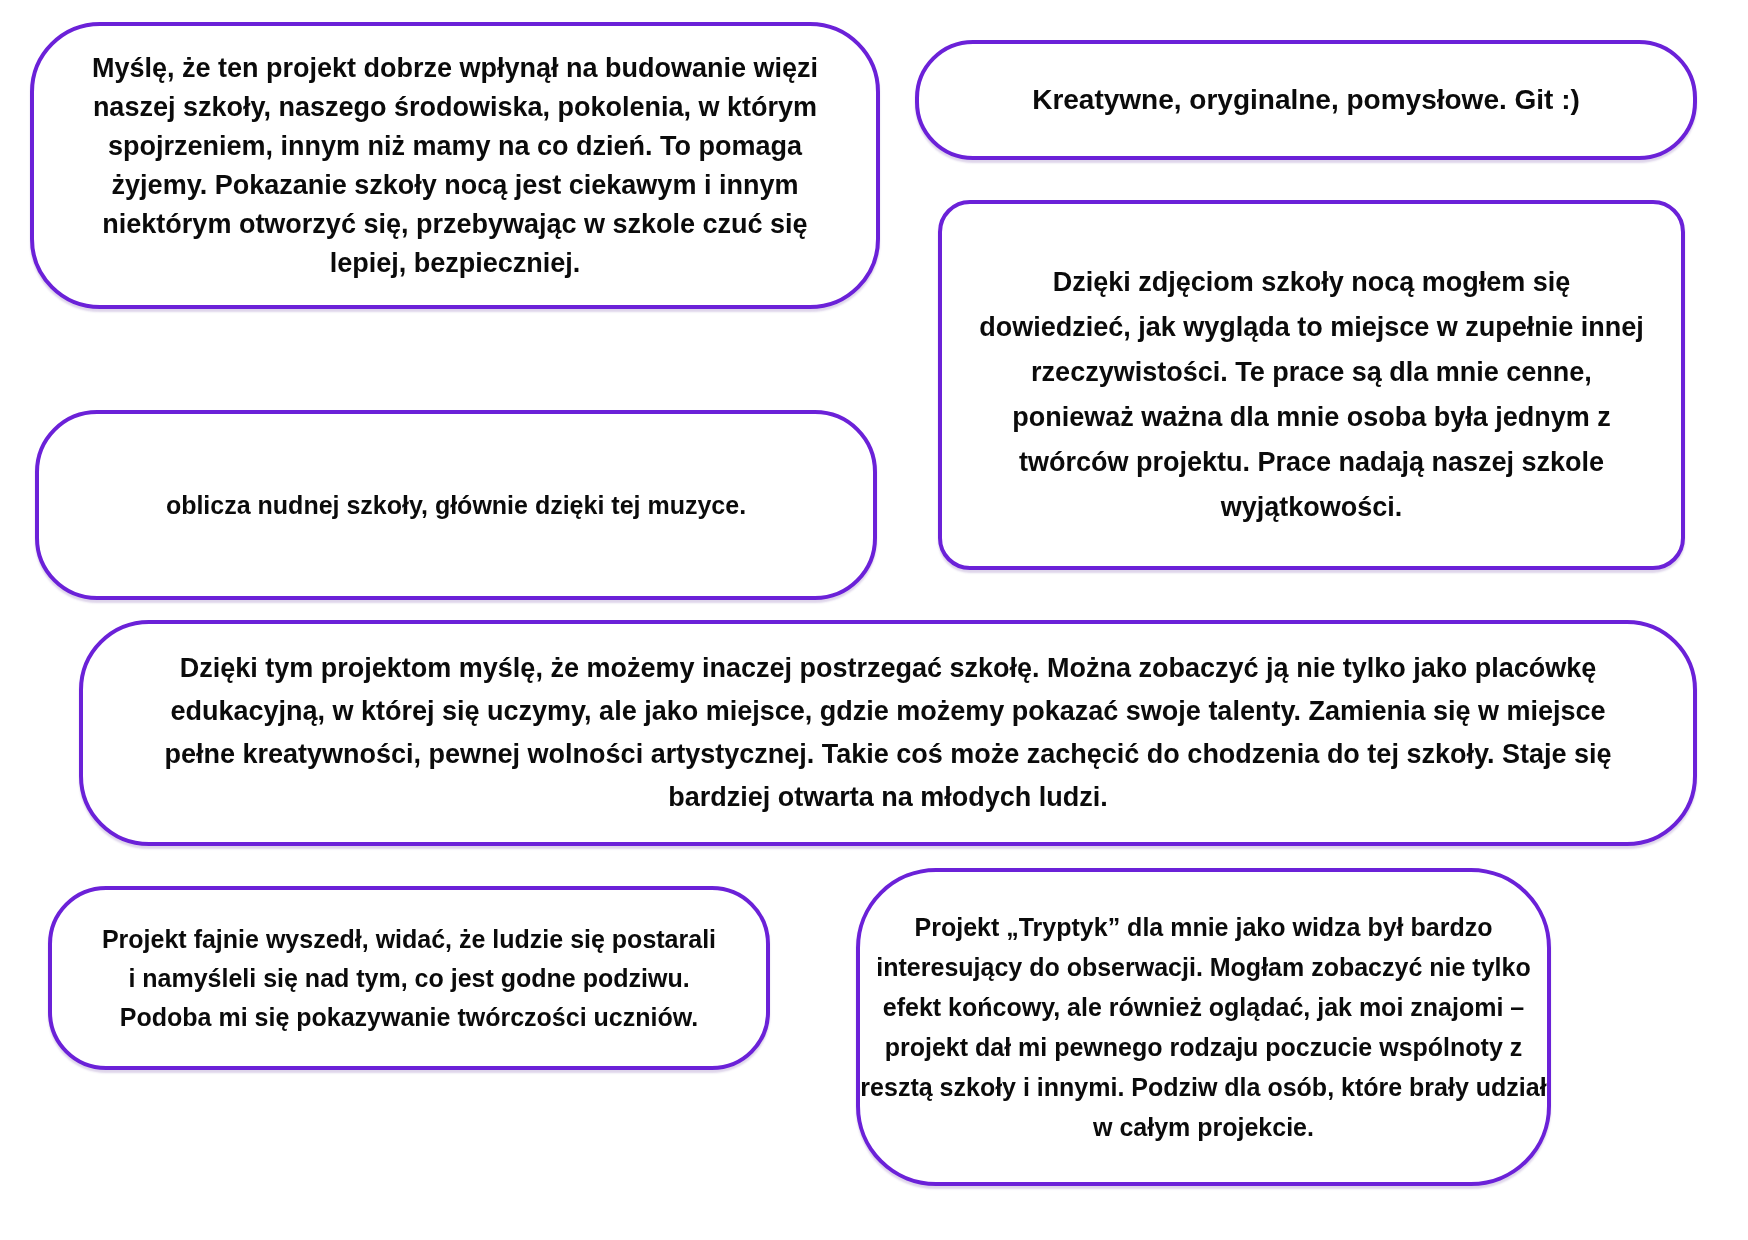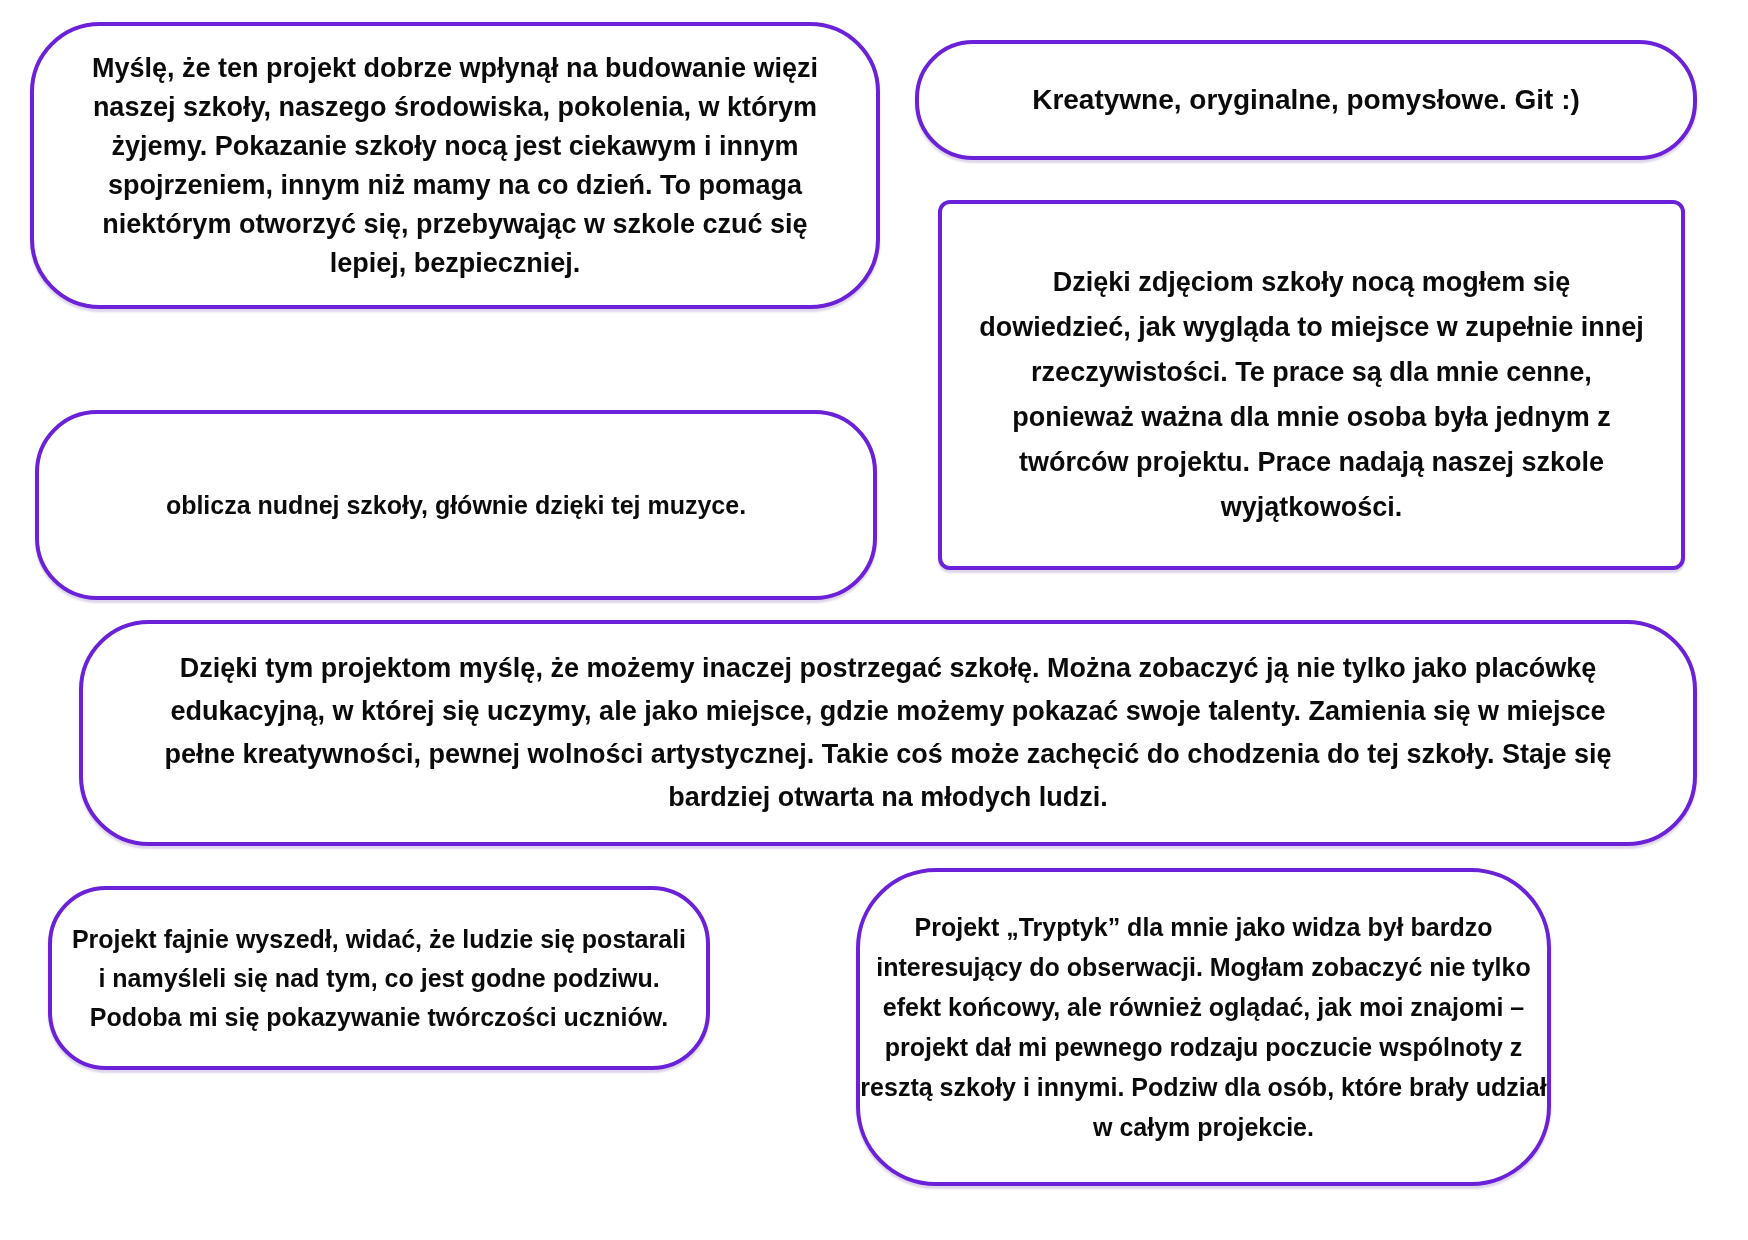--- a/index.html
+++ b/index.html
@@ -30,45 +30,45 @@
     box-shadow:0 3px 2px rgba(70,20,140,0.18);
   }
   .bubble .ln{white-space:nowrap;}
   
   #b1{left:30px;top:22px;width:850px;height:287px;border-radius:70px;
       font-size:27px;line-height:39px;}
   
   #b2{left:915px;top:40px;width:782px;height:120px;border-radius:58px;
       font-size:28px;line-height:34px;}
   
-  #b3{left:938px;top:200px;width:747px;height:370px;border-radius:12px;
+  #b3{left:938px;top:200px;width:747px;height:370px;border-radius:32px;
       font-size:27px;line-height:45px;padding-top:20px;}
   
   #b4{left:35px;top:410px;width:842px;height:190px;border-radius:62px;
       font-size:25px;line-height:38px;}
   
   #b5{left:79px;top:620px;width:1618px;height:226px;border-radius:70px;
       font-size:27px;line-height:43px;}
   
-  #b6{left:48px;top:886px;width:662px;height:184px;border-radius:58px;
+  #b6{left:48px;top:886px;width:722px;height:184px;border-radius:58px;
       font-size:25px;line-height:39px;padding:0 12px;}
   
   #b7{left:856px;top:868px;width:695px;height:318px;border-radius:80px;
       font-size:25px;line-height:40px;padding:0 14px;}
 </style>
 </head>
 <body>
 
 <div id="canvas">
 
   <div id="b1" class="bubble">
     <div class="ln">Myślę, że ten projekt dobrze wpłynął na budowanie więzi</div>
     <div class="ln">naszej szkoły, naszego środowiska, pokolenia, w którym</div>
+    <div class="ln">spojrzeniem, innym niż mamy na co dzień. To pomaga</div>
     <div class="ln">żyjemy. Pokazanie szkoły nocą jest ciekawym i innym</div>
-    <div class="ln">spojrzeniem, innym niż mamy na co dzień. To pomaga</div>
     <div class="ln">niektórym otworzyć się, przebywając w szkole czuć się</div>
     <div class="ln">lepiej, bezpieczniej.</div>
   </div>
 
   <div id="b2" class="bubble">
     <div class="ln">Kreatywne, oryginalne, pomysłowe. Git :)</div>
   </div>
 
   <div id="b3" class="bubble">
     <div class="ln">Dzięki zdjęciom szkoły nocą mogłem się</div>

